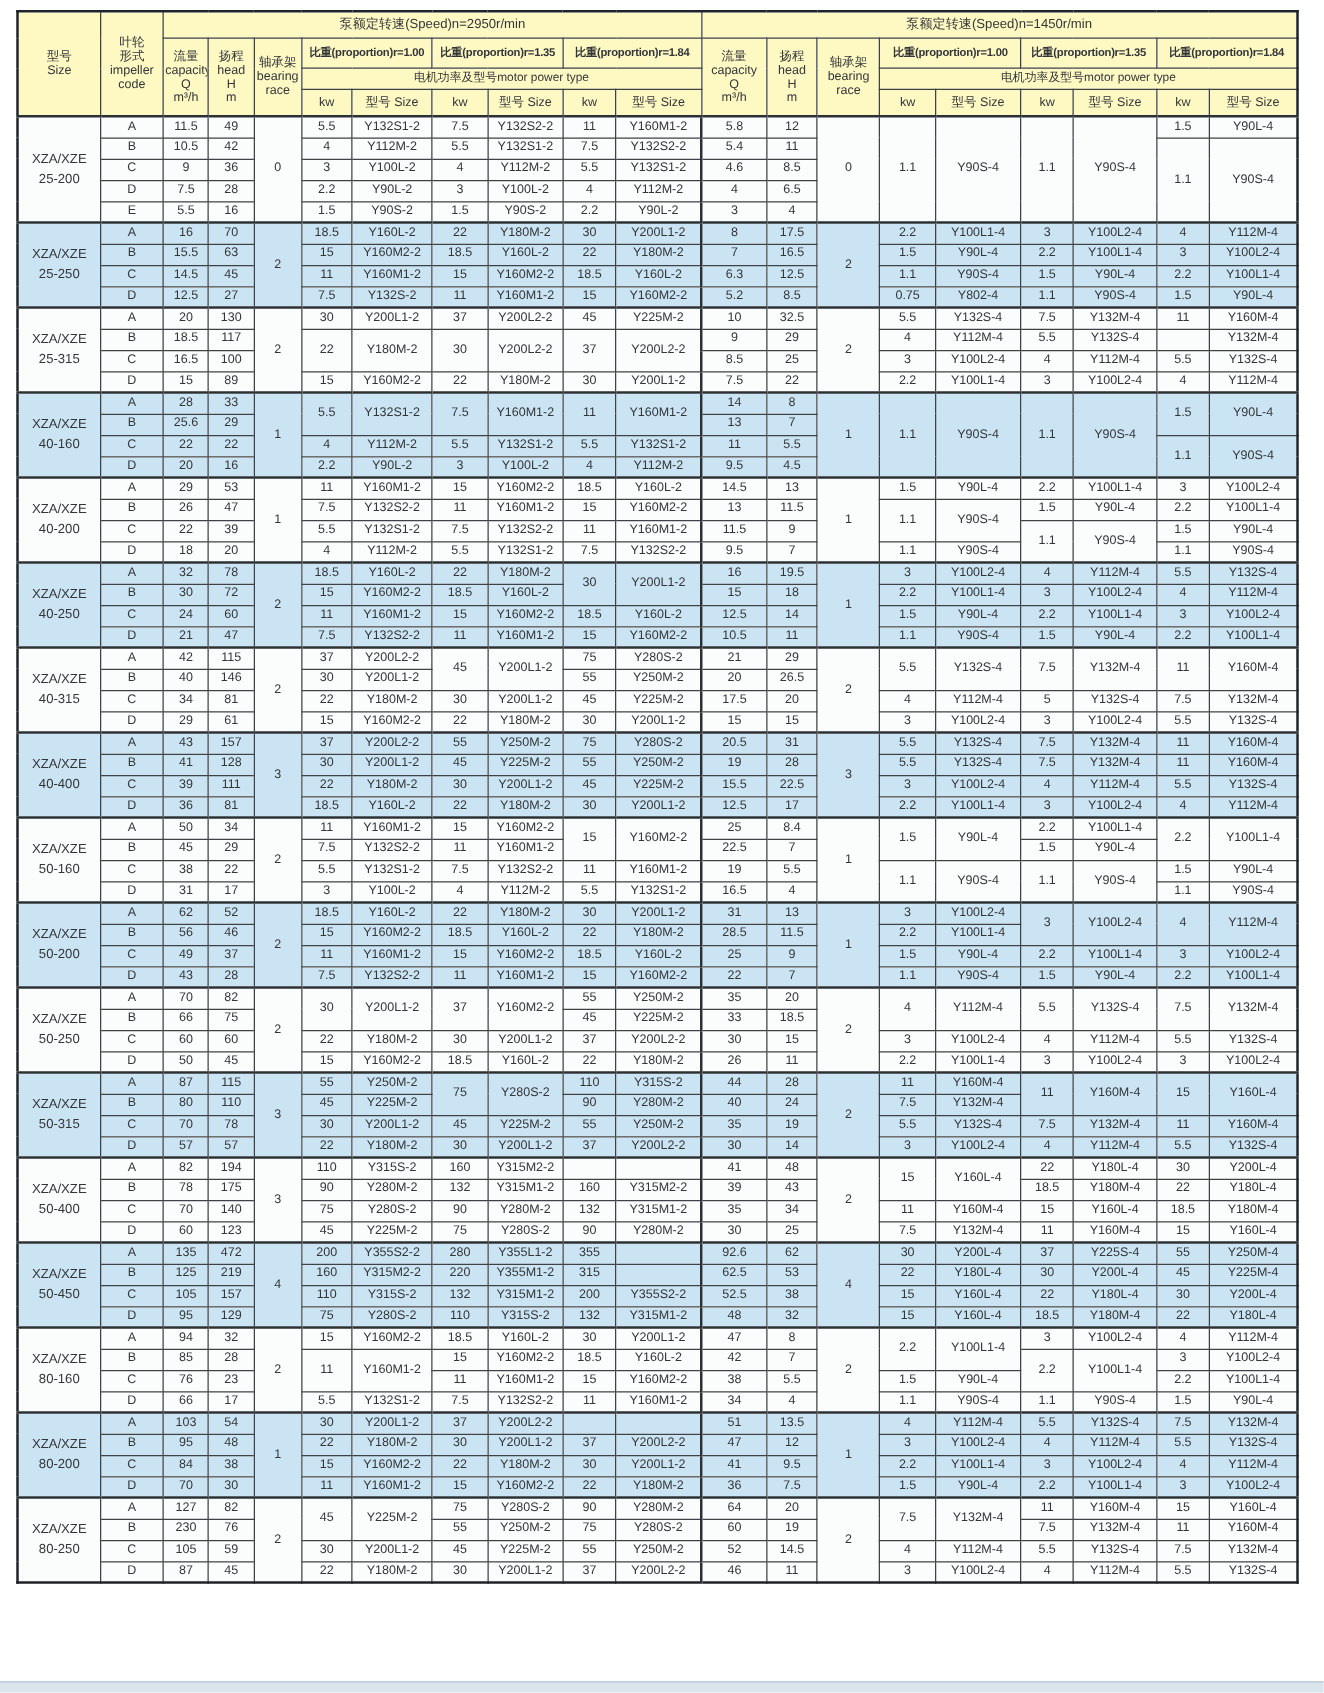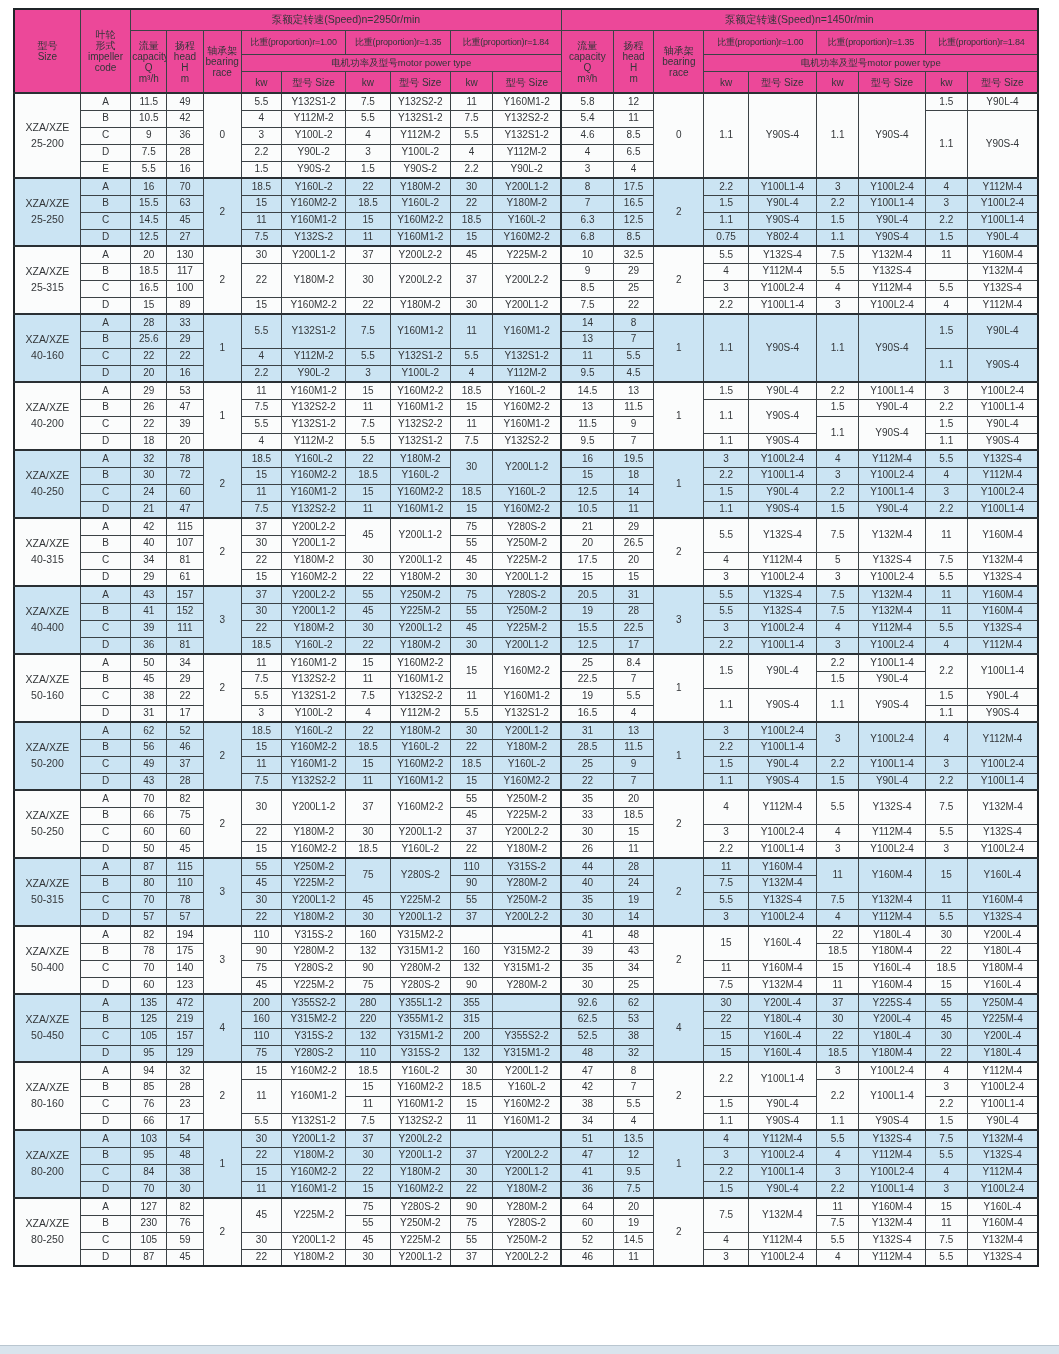--- a/index.html
+++ b/index.html
@@ -10,23 +10,23 @@
   }
   table#spec {
     position:absolute; left:13px; top:8px; width:1026px;
     border-collapse:collapse; table-layout:fixed;
     border:2px solid #1f2428;
   }
   th, td {
     border:1px solid #3c4246; text-align:center; vertical-align:middle;
     padding:0 1px; color:#333639; overflow:hidden;
   }
-  thead th { background:#ec4899; font-weight:normal; font-size:10px; line-height:1.1; }
+  thead th { background:#fef9c3; font-weight:normal; font-size:10px; line-height:1.1; }
   th.sp { font-size:10.5px; height:20px; }
-  th.prop { font-size:9px; height:23px; letter-spacing:-0.2px; }
+  th.prop { font-size:9px; height:23px; letter-spacing:-0.2px;font-weight:bold; }
   th.motor { font-size:9.5px; height:16px;text-align:center; }
   th.kwh { font-size:10px; height:20px;margin-left:43px; }
   .pre { white-space:pre-line;margin-left:12px; }
   tbody tr { height:17px; }
   tbody td { font-size:10px; line-height:1.05; background:#fbfcfc; }
   tr.hl td { background:#cbe4f3; }
   tr.gs td { border-top:2px solid #2a3034; }
   td.model { font-size:10.5px; white-space:pre-line; line-height:1.5; }
   td.secl { border-left:2px solid #2a3034; }
   #bottom-strip {
@@ -262,21 +262,21 @@
       <tr class="hl">
         <td>D</td>
         <td>12.5</td>
         <td>27</td>
         <td>7.5</td>
         <td>Y132S-2</td>
         <td>11</td>
         <td>Y160M1-2</td>
         <td>15</td>
         <td>Y160M2-2</td>
-        <td class="secl">6.8</td>
+        <td class="secl">5.2</td>
         <td>8.5</td>
         <td>0.75</td>
         <td>Y802-4</td>
         <td>1.1</td>
         <td>Y90S-4</td>
         <td>1.5</td>
         <td>Y90L-4</td>
       </tr>
       <tr class="gs">
         <td class="model" rowspan="4">XZA/XZE
@@ -583,21 +583,21 @@
         <td rowspan="2">5.5</td>
         <td rowspan="2">Y132S-4</td>
         <td rowspan="2">7.5</td>
         <td rowspan="2">Y132M-4</td>
         <td rowspan="2">11</td>
         <td rowspan="2">Y160M-4</td>
       </tr>
       <tr>
         <td>B</td>
         <td>40</td>
-        <td>107</td>
+        <td>146</td>
         <td>30</td>
         <td>Y200L1-2</td>
         <td>55</td>
         <td>Y250M-2</td>
         <td class="secl">20</td>
         <td>26.5</td>
       </tr>
       <tr>
         <td>C</td>
         <td>34</td>
@@ -655,21 +655,21 @@
         <td>5.5</td>
         <td>Y132S-4</td>
         <td>7.5</td>
         <td>Y132M-4</td>
         <td>11</td>
         <td>Y160M-4</td>
       </tr>
       <tr class="hl">
         <td>B</td>
         <td>41</td>
-        <td>152</td>
+        <td>128</td>
         <td>30</td>
         <td>Y200L1-2</td>
         <td>45</td>
         <td>Y225M-2</td>
         <td>55</td>
         <td>Y250M-2</td>
         <td class="secl">19</td>
         <td>28</td>
         <td>5.5</td>
         <td>Y132S-4</td>

